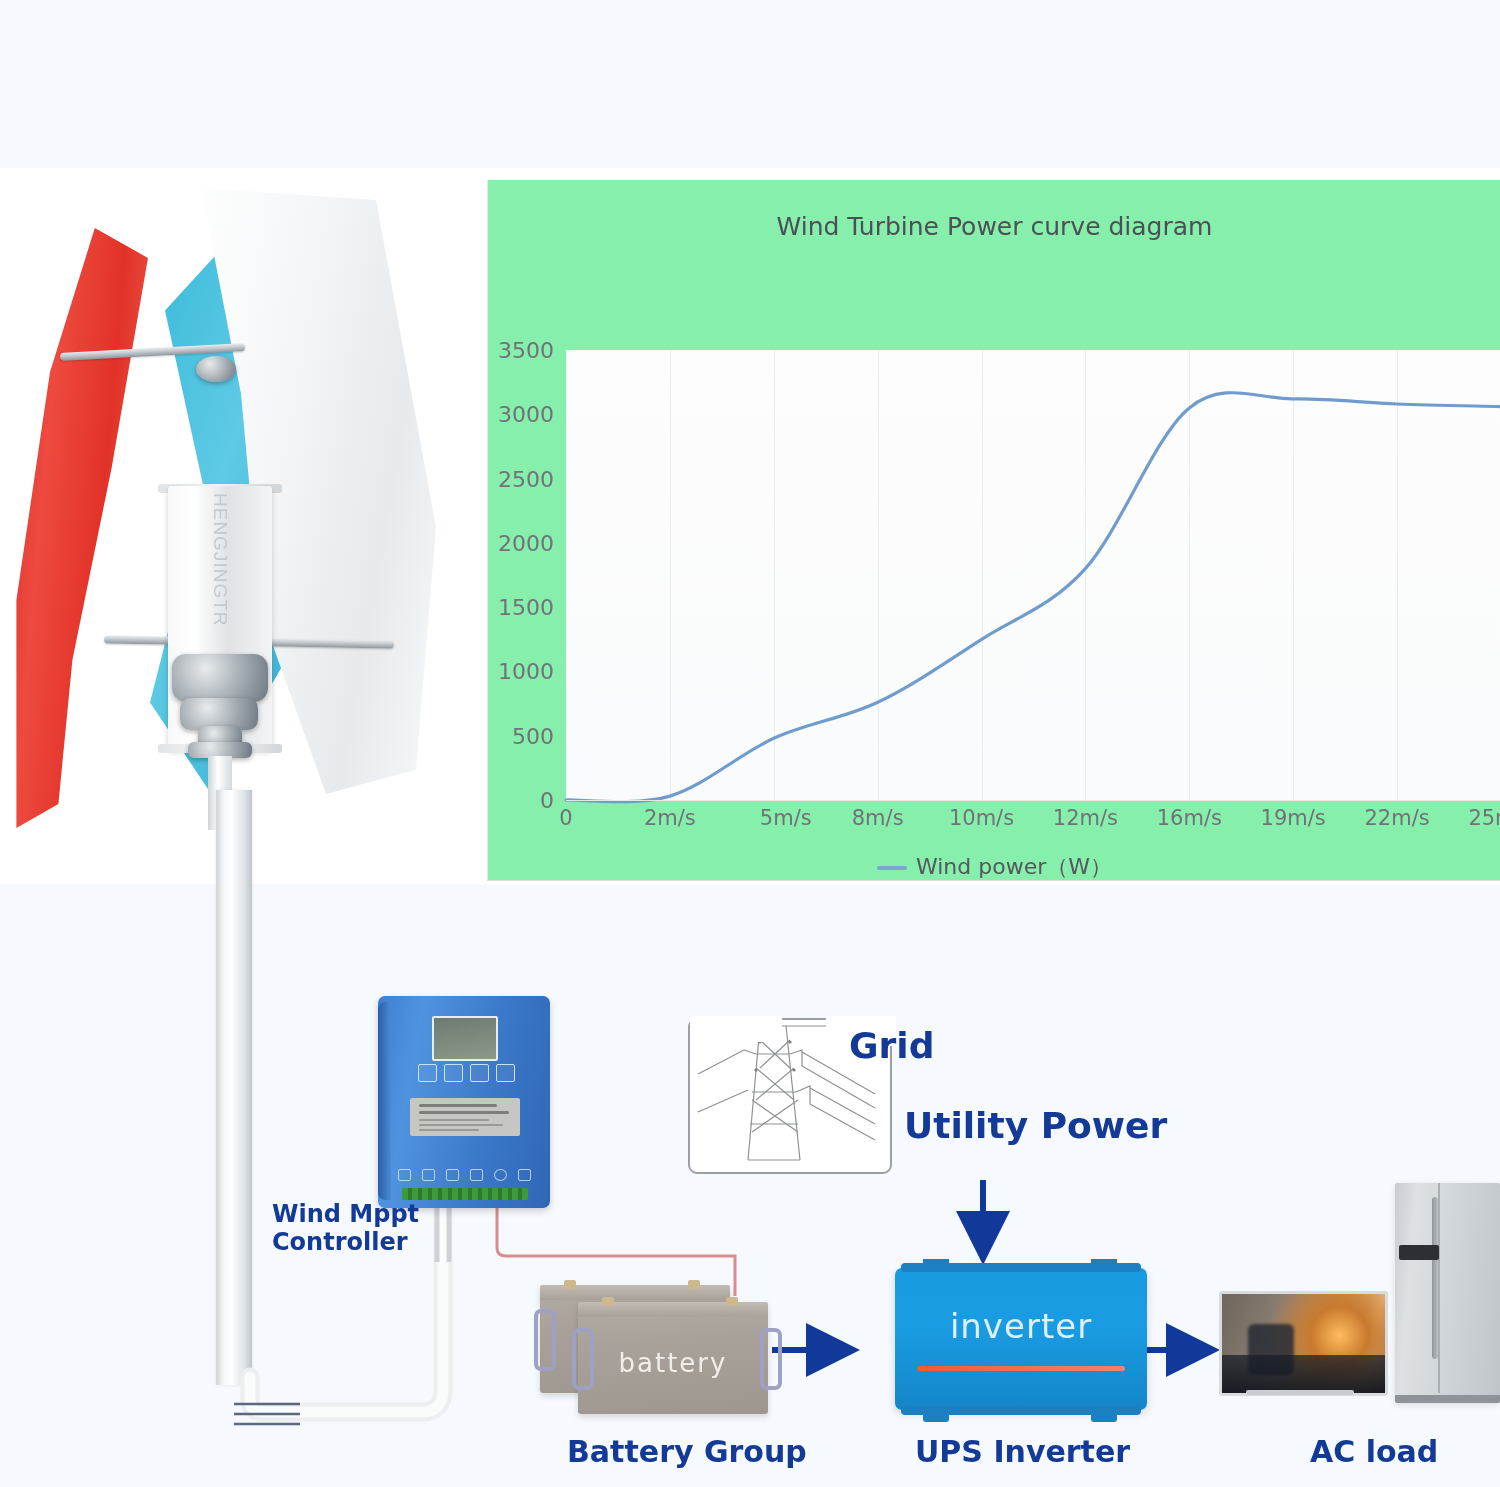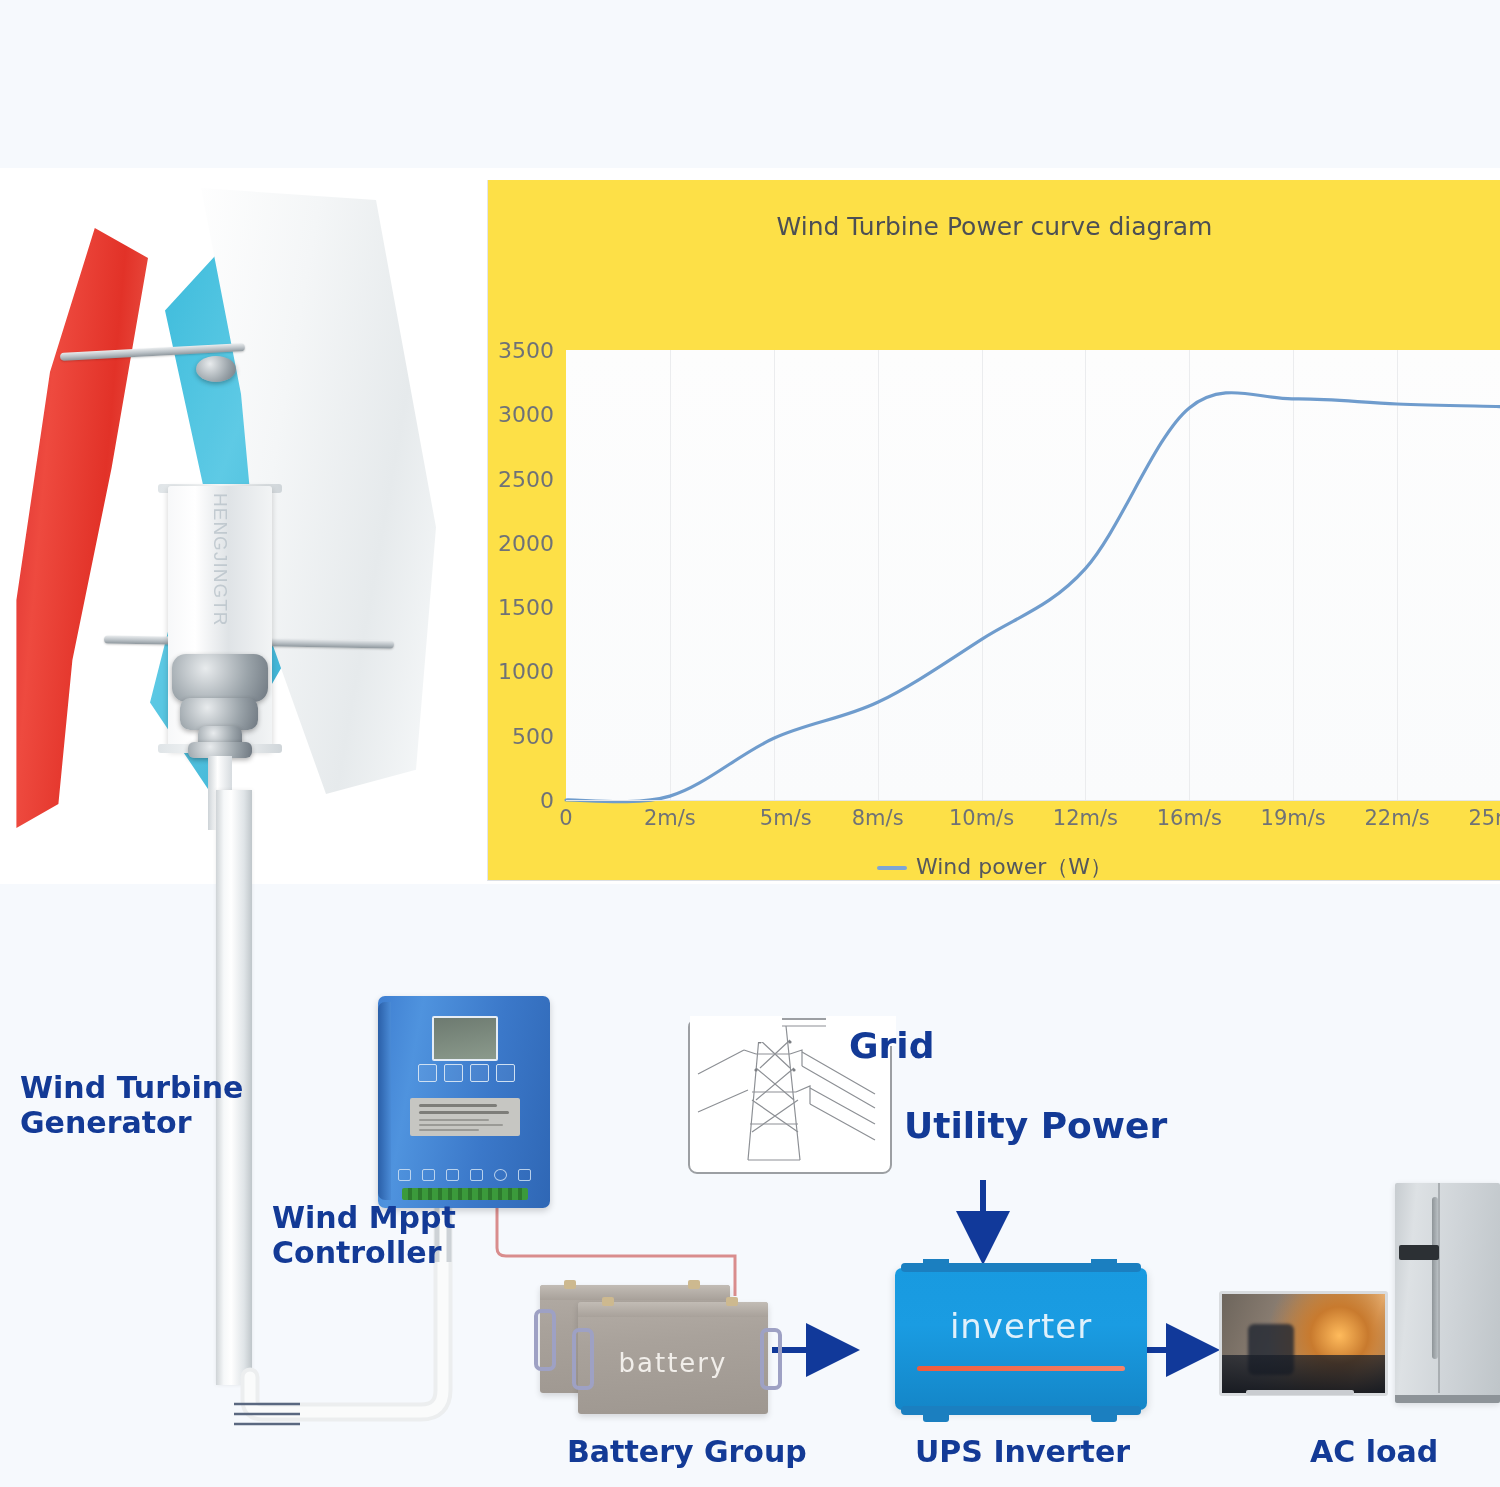--- a/index.html
+++ b/index.html
@@ -93,21 +93,21 @@
   }
   .mast{
     position:absolute;left:216px;top:790px;width:36px;height:595px;
     background:linear-gradient(90deg,#cfd4d7 0%,#f6f8f9 22%,#ffffff 42%,#dfe4e7 78%,#bfc6ca 100%);
     box-shadow:0 0 4px rgba(0,0,0,.08);
   }
 
   
   .chart-panel{
     position:absolute;left:487px;top:180px;width:1013px;height:700px;
-    background:#fde047;
+    background:#86efac;
     border-left:1px solid #e3e6ea;
     border-bottom:1px solid #dcdfe4;
   }
   .chart-title{
     position:absolute;left:0;right:0;top:32px;text-align:center;
     font-size:25px;color:#4c4f54;font-family:"DejaVu Sans", sans-serif;
   }
   .plot{
     position:absolute;left:78px;top:170px;right:0px;height:450px;
     background:linear-gradient(180deg,#fdfdfd,#fafbfc);
@@ -474,26 +474,22 @@
   </div>
   <div class="tv-stand"></div>
 
   <div class="fridge">
     <div class="fridge-split"></div>
     <div class="fridge-handle"></div>
     <div class="fridge-panel"></div>
     <div class="fridge-base"></div>
   </div>
 
-  <div class="dlabel" style="left:20px;top:1070px;font-size:30px;">
-    <div>Wind Turbine</div>
-    <div>Generator</div>
-  </div>
-
-  <div class="dlabel" style="left:272px;top:1200px;font-size:30px;">
+
+  <div class="dlabel" style="left:272px;top:1200px;font-size:24px;">
     <div>Wind Mppt</div>
     <div>Controller</div>
   </div>
 
   <div class="dlabel" style="left:849px;top:1025px;font-size:36px;">Grid</div>
 
   <div class="dlabel" style="left:904px;top:1105px;font-size:36px;">Utility Power</div>
 
   <div class="dlabel" style="left:567px;top:1434px;font-size:30px;">Battery Group</div>
 

